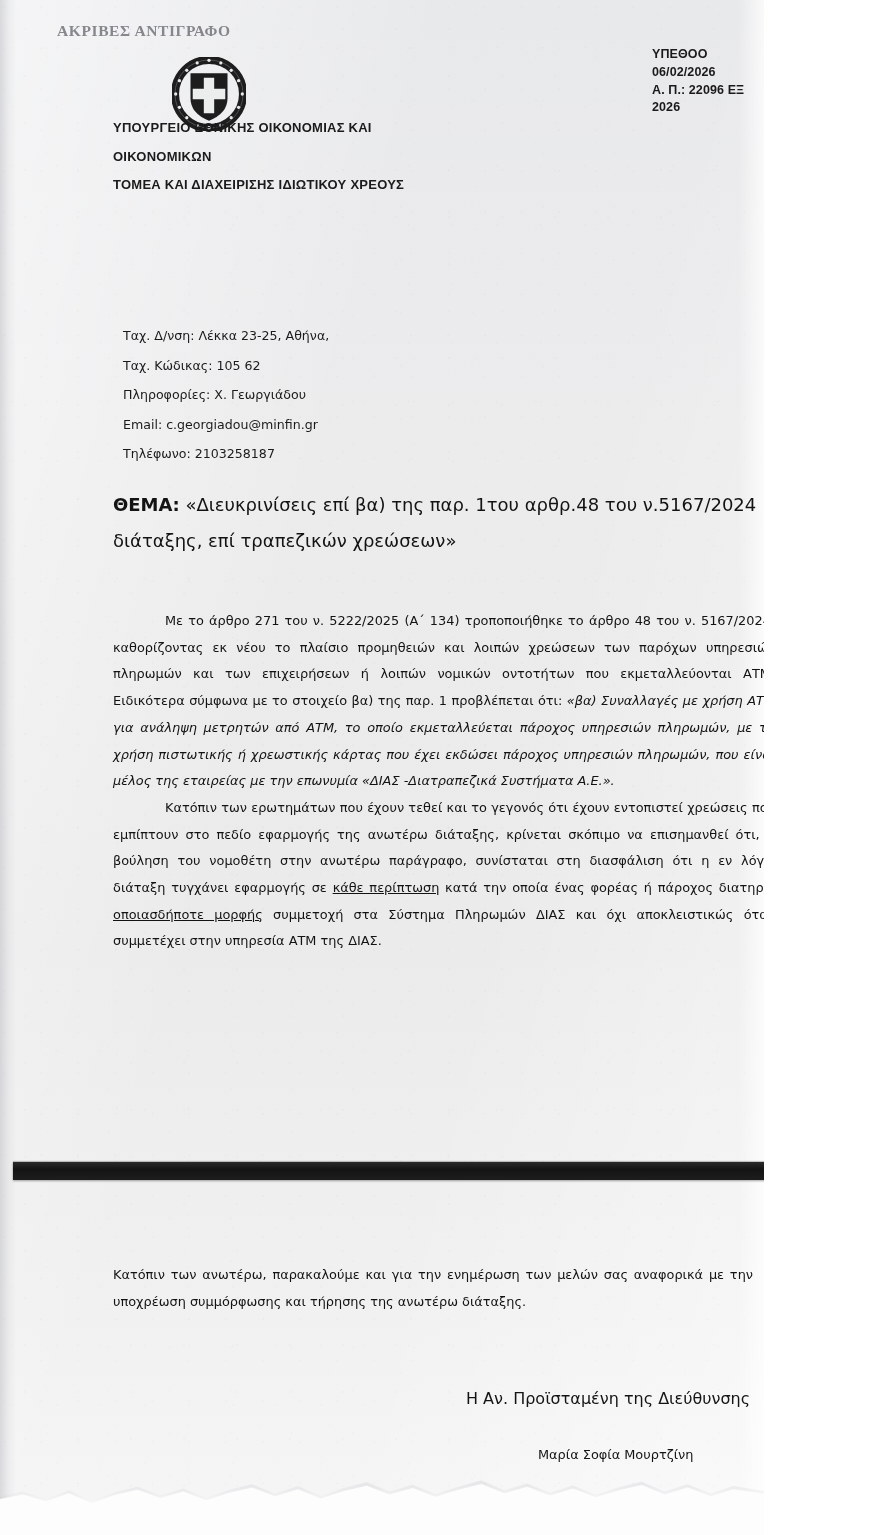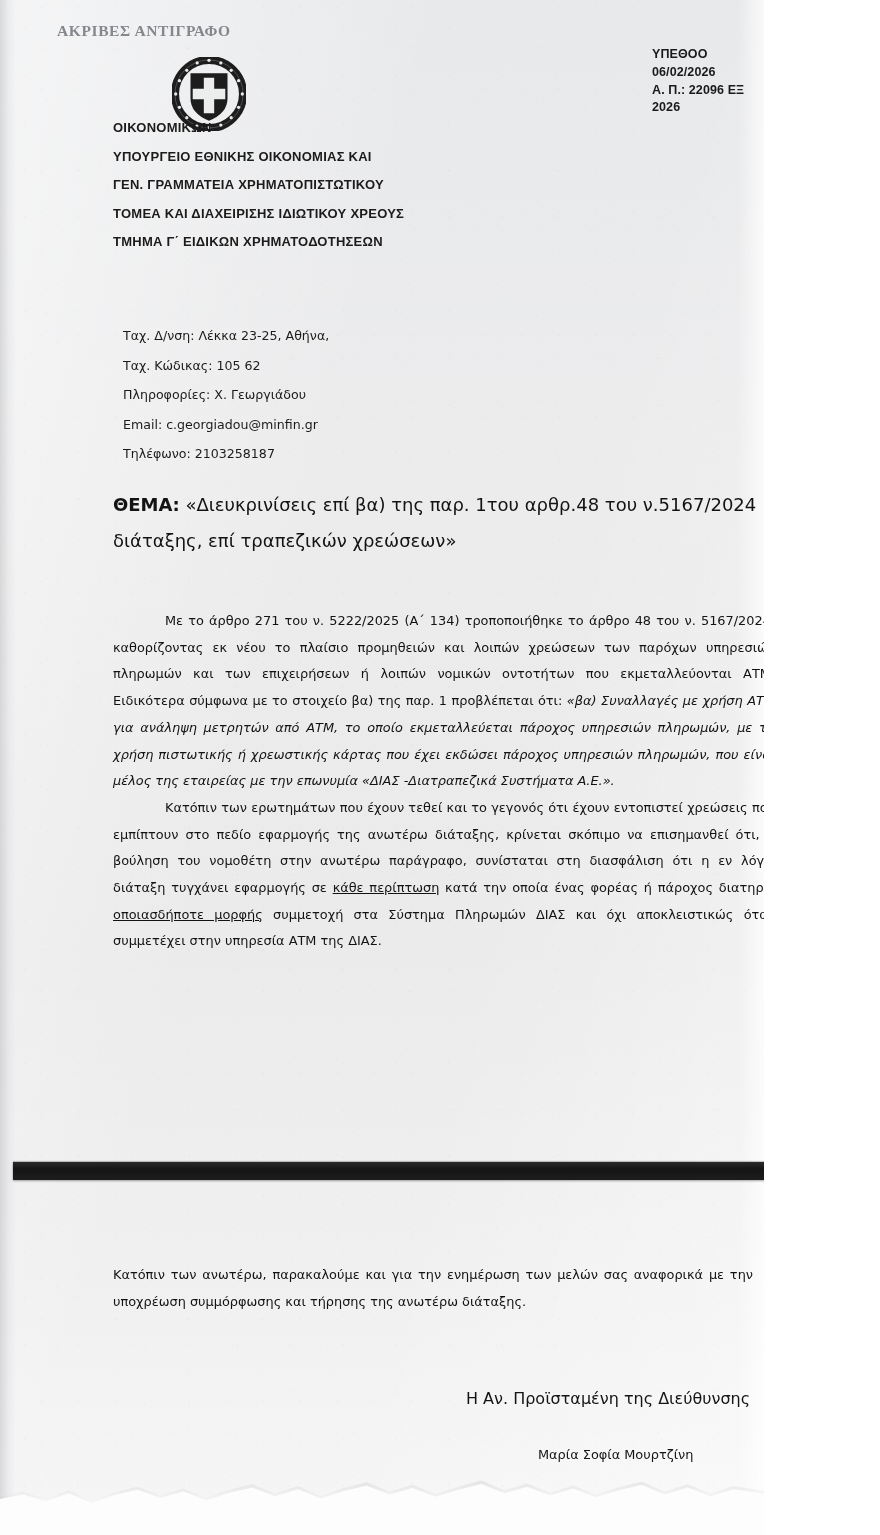--- a/index.html
+++ b/index.html
@@ -280,25 +280,23 @@
           <circle cx="34" cy="8" r="2.2"></circle>
       </g>
 
       <path d="M25 22 H75 V56 Q75 76 50 86 Q25 76 25 56 Z" fill="#1d1d1d"></path>
 
       <path d="M43 28 H57 V43 H72 V57 H57 V76 H43 V57 H28 V43 H43 Z" fill="#eceded"></path>
     </svg>
   </div>
 
   <div class="ministry">
+    <div>ΥΠΟΥΡΓΕΙΟ ΕΘΝΙΚΗΣ ΟΙΚΟΝΟΜΙΑΣ ΚΑΙ</div>
     <div>ΟΙΚΟΝΟΜΙΚΩΝ</div>
-    <div>ΥΠΟΥΡΓΕΙΟ ΕΘΝΙΚΗΣ ΟΙΚΟΝΟΜΙΑΣ ΚΑΙ</div>
-    <div>ΓΕΝ. ΓΡΑΜΜΑΤΕΙΑ ΧΡΗΜΑΤΟΠΙΣΤΩΤΙΚΟΥ</div>
     <div>ΤΟΜΕΑ ΚΑΙ  ΔΙΑΧΕΙΡΙΣΗΣ ΙΔΙΩΤΙΚΟΥ ΧΡΕΟΥΣ</div>
-    <div>ΤΜΗΜΑ Γ΄ ΕΙΔΙΚΩΝ ΧΡΗΜΑΤΟΔΟΤΗΣΕΩΝ</div>
   </div>
 
   <div class="contact">
     <div>Ταχ. Δ/νση: Λέκκα 23-25, Αθήνα,</div>
     <div>Ταχ. Κώδικας: 105 62</div>
     <div>Πληροφορίες: Χ. Γεωργιάδου</div>
     <div>Email: c.georgiadou@minfin.gr</div>
     <div>Τηλέφωνο: 2103258187</div>
   </div>
 

